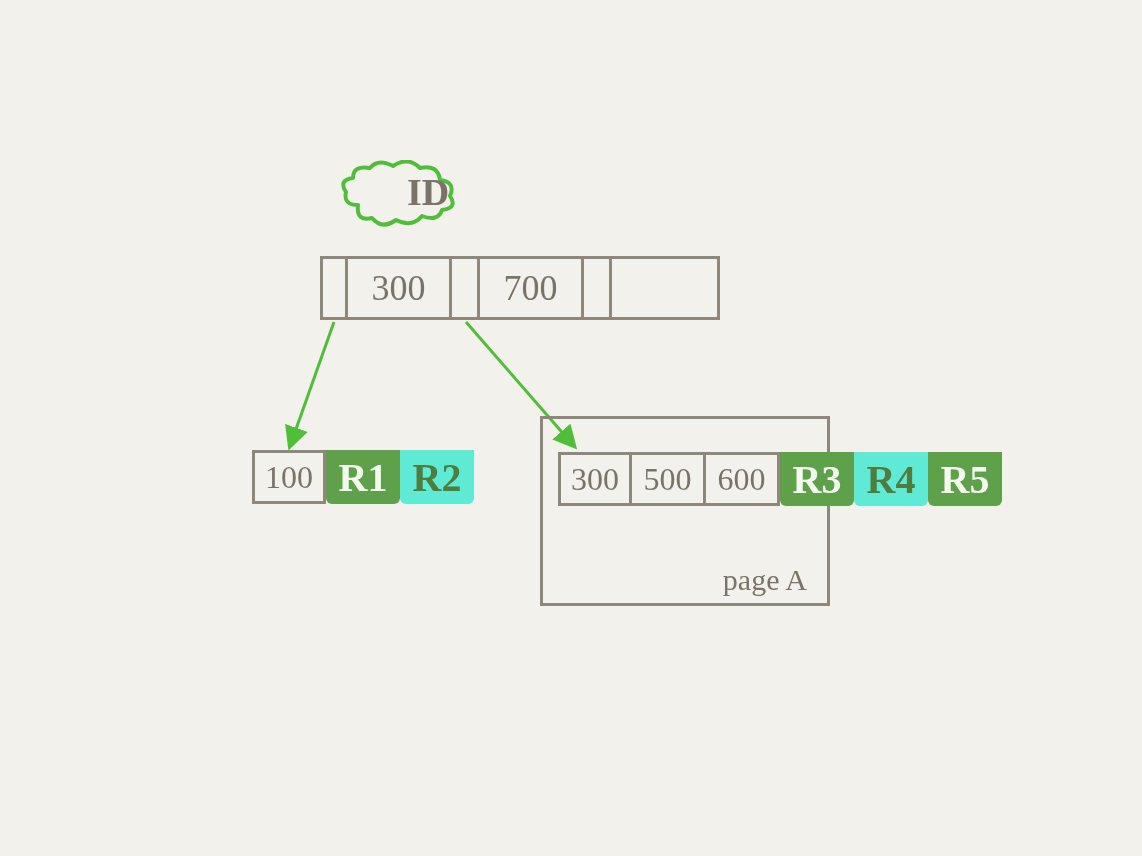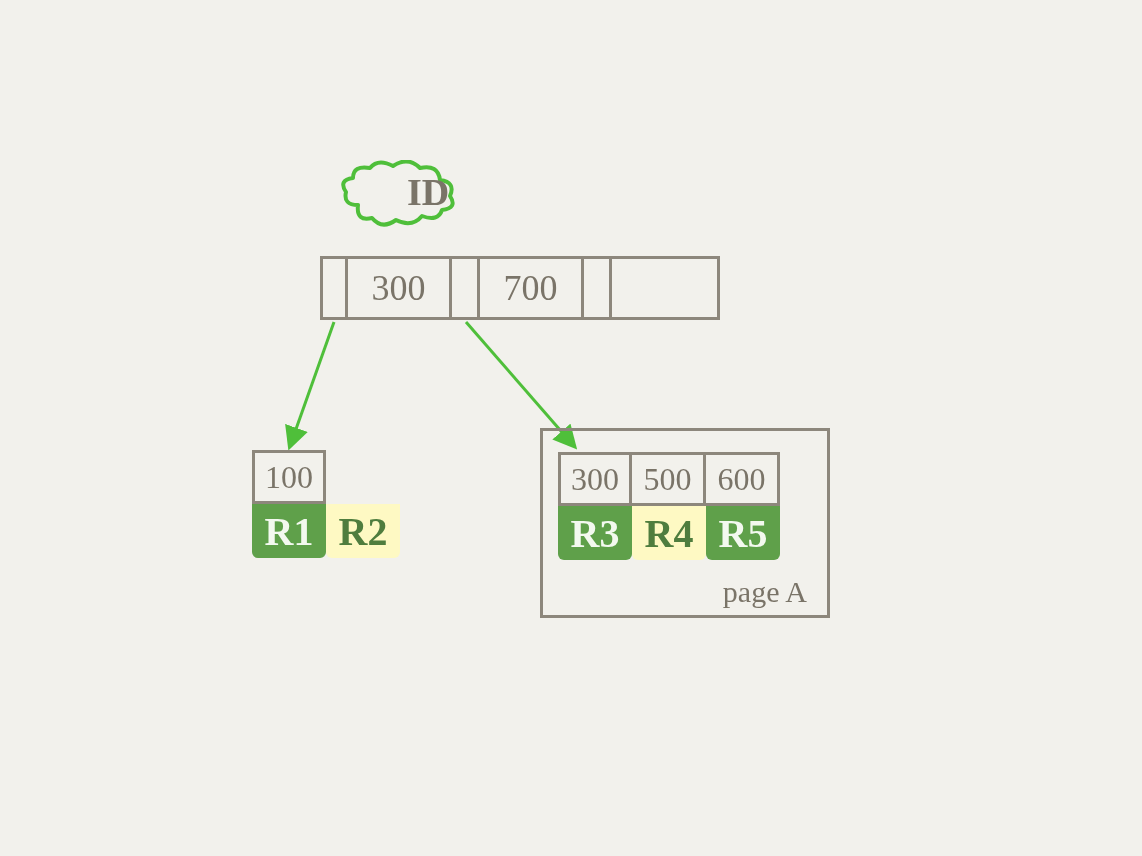--- a/index.html
+++ b/index.html
@@ -12,29 +12,29 @@
   .cloud svg{display:block}
   .cloud-label{left:370px;top:170px;font-size:38px;font-weight:600;color:#7a7468;margin-left:37px;}
   
   .root{left:320px;top:256px;width:400px;height:64px;display:flex;}
   .root .cell{border:3px solid #8d877c;height:100%;display:flex;align-items:center;justify-content:center;font-size:36px;box-sizing:border-box;}
   .root .ptr{width:28px}
   .root .key{width:104px}
   .root .big{flex:1}
   .root .cell + .cell{border-left:none}
   
-  .leaf{display:flex;flex-direction:column;}
+  .leaf{display:flex;flex-direction:row;}
   .leaf .row{display:flex;}
   .leaf .cell{width:74px;height:54px;display:flex;align-items:center;justify-content:center;border:3px solid #8d877c;box-sizing:border-box;font-size:32px;}
   .leaf .row .cell + .cell{border-left:none}
   .leaf .datacell{border:none;border-radius:0 0 6px 6px;color:#fff;font-size:40px;font-weight:600}
   .dark{background:#5fa04a;color:#f3f9ef!important}
-  .light{background:#fef9c3;color:#4f7d3e!important}
+  .light{background:#5eead4;color:#4f7d3e!important}
   .leaf1{left:252px;top:450px;}
-  .page{left:540px;top:428px;width:290px;height:190px;border:3px solid #8d877c;box-sizing:border-box;padding:10px 12px;}
+  .page{left:540px;top:416px;width:290px;height:190px;border:3px solid #8d877c;box-sizing:border-box;padding:10px 12px;}
   .page-label{position:absolute;right:20px;bottom:6px;font-size:30px;color:#7a7468}
   .leaf2{left:558px;top:452px;}
   
   svg.arrows{position:absolute;left:0;top:0;width:1142px;height:856px;pointer-events:none}
 </style>
 </head>
 <body>
 
 <div class="stage">
 

